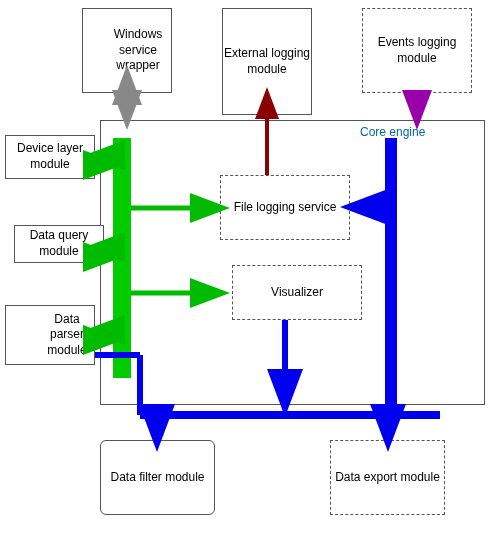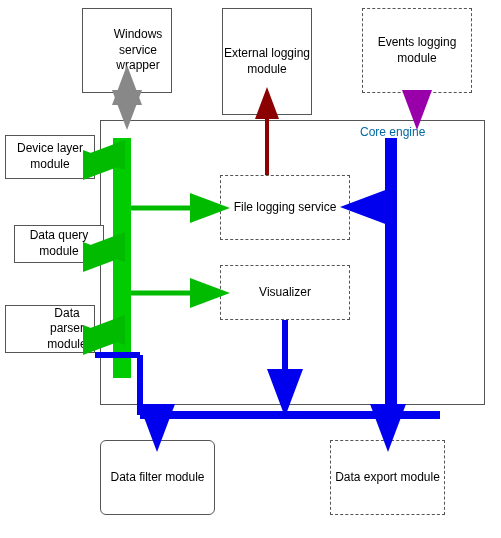--- a/index.html
+++ b/index.html
@@ -91,35 +91,35 @@
       left: 14px;
       top: 225px;
       width: 90px;
       height: 38px;
     }
 
     #data-parser {
       left: 5px;
       top: 305px;
       width: 90px;
-      height: 48px;
+      height: 60px;
       padding-left: 34px;
     }
 
     
     #file-logging {
       left: 220px;
       top: 175px;
       width: 130px;
       height: 65px;
       border-style: dashed;
     }
 
     #visualizer {
-      left: 220px;
+      left: 232px;
       top: 265px;
       width: 130px;
       height: 55px;
       border-style: dashed;
     }
 
     
     #data-filter {
       left: 100px;
       top: 440px;

